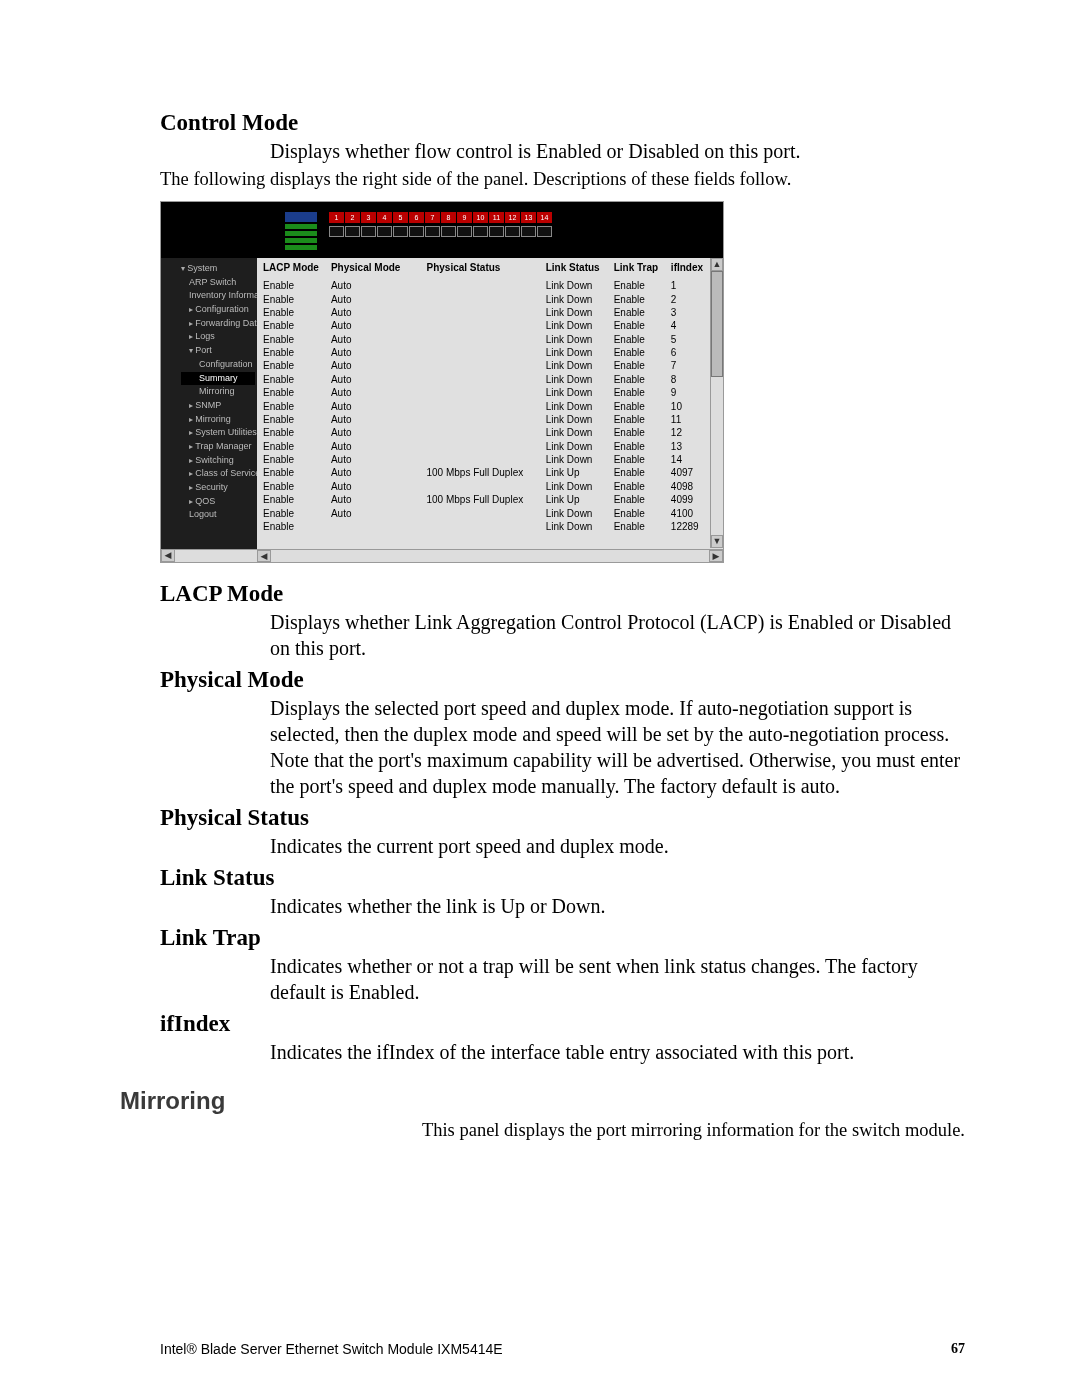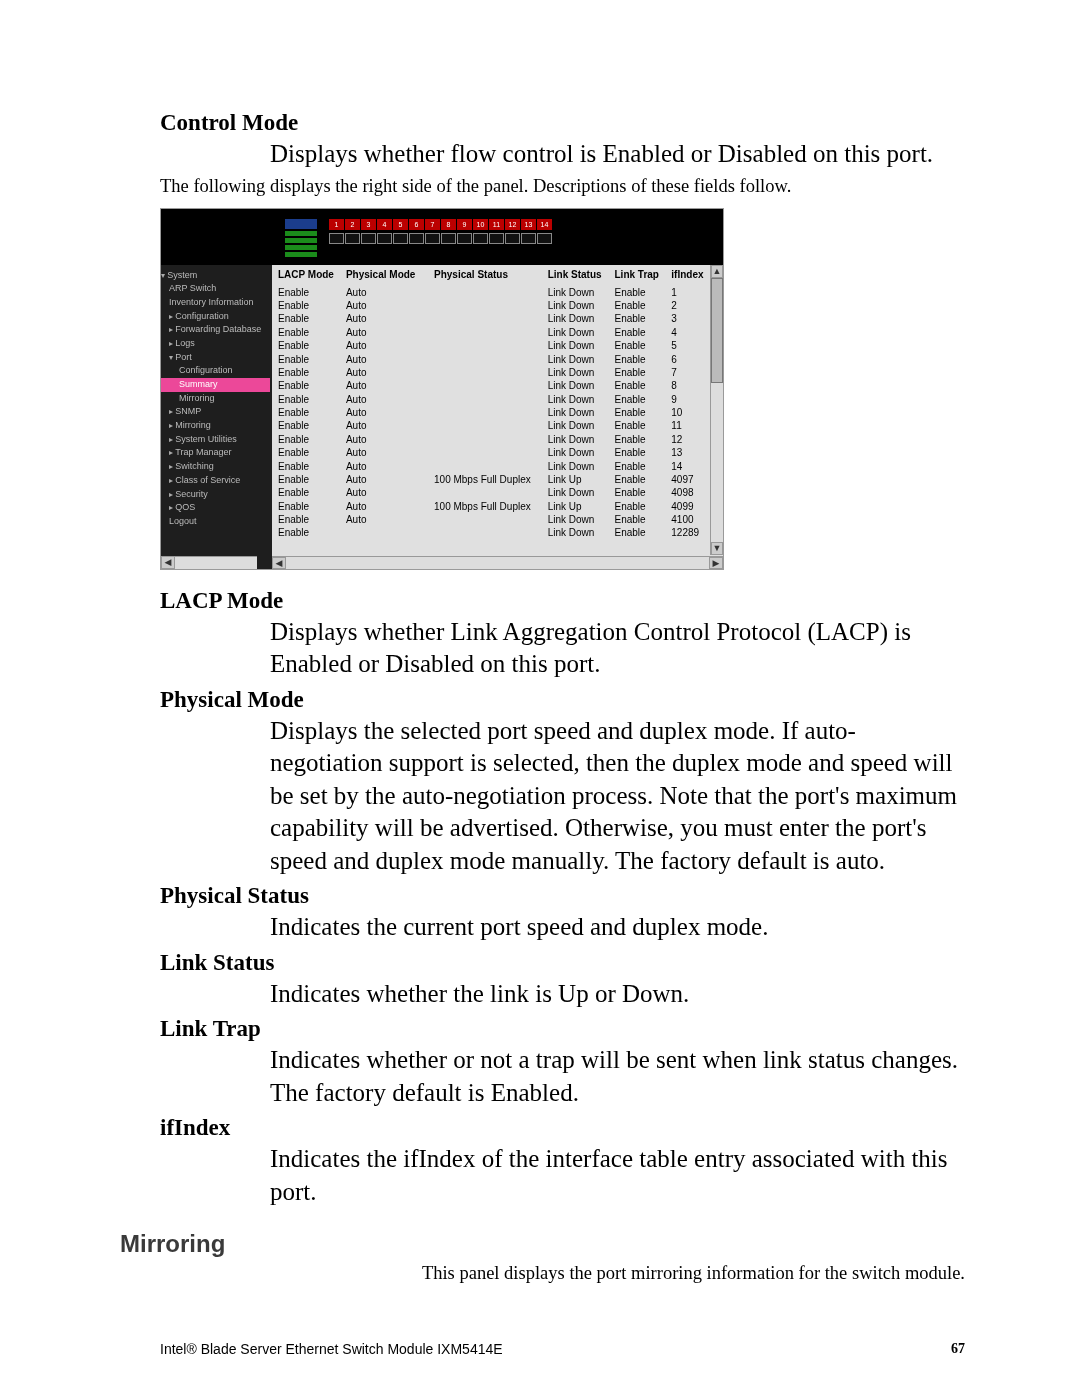--- a/index.html
+++ b/index.html
@@ -12,21 +12,21 @@
     position: relative;
     padding: 110px 115px 40px 160px;
   }
   .section-heading {
     font-weight: bold;
     font-size: 23px;
     margin-bottom: 2px;
   }
   .section-heading.continue { margin-top: 6px; }
   .desc {
-    font-size: 25px;
+    font-size: 20px;
     line-height: 1.3;
     margin-left: 110px;
     margin-bottom: 3px;
   }
   .plain {
     font-size: 18.5px;
     line-height: 1.3;
     margin-bottom: 6px;
   }
   .mirroring-h {
@@ -77,30 +77,30 @@
   .port-nums { display: flex; gap: 1px; margin-bottom: 3px; }
   .port-num {
     width: 15px; height: 11px; background: #b00; color: #fff;
     font-size: 7px; text-align: center; line-height: 11px;
   }
   .port-boxes { display: flex; gap: 1px; }
   .port-box { width: 15px; height: 11px; border: 1px solid #888; background: #111; }
 
   .shot-body { display: flex; position: relative; }
   .shot-nav {
-    width: 111px; background: #1e1e1e; padding: 4px 2px 40px 0;
+    width: 96px; background: #1e1e1e; padding: 4px 2px 40px 20px;
     font-size: 9px; line-height: 1.3; color: #bbb;
   }
   .shot-nav .item { white-space: nowrap; padding: 1px 0; }
   .shot-nav .lvl0::before { content: "▾ "; color: #aaa; font-size: 8px; }
   .shot-nav .lvl1 { padding-left: 8px; }
   .shot-nav .lvl1.expand::before { content: "▸ "; color: #aaa; font-size: 8px; }
   .shot-nav .lvl1.expanded::before { content: "▾ "; color: #aaa; font-size: 8px; }
   .shot-nav .lvl2 { padding-left: 18px; }
-  .shot-nav .sel { background: #ec4899; color: #fff; }
+  .shot-nav .sel { background: #000000; color: #fff; }
 
   .shot-table-wrap {
     flex: 1; background: #e0e0e0; color: #000;
     font-size: 10px; position: relative;
   }
   .vscroll {
     position: absolute; right: 0; top: 0; bottom: 14px; width: 13px;
     background: #ddd; border-left: 1px solid #999;
   }
   .vscroll .arrow { height: 13px; background: #ccc; border: 1px solid #999; text-align: center; font-size: 9px; line-height: 11px; color: #333; }

